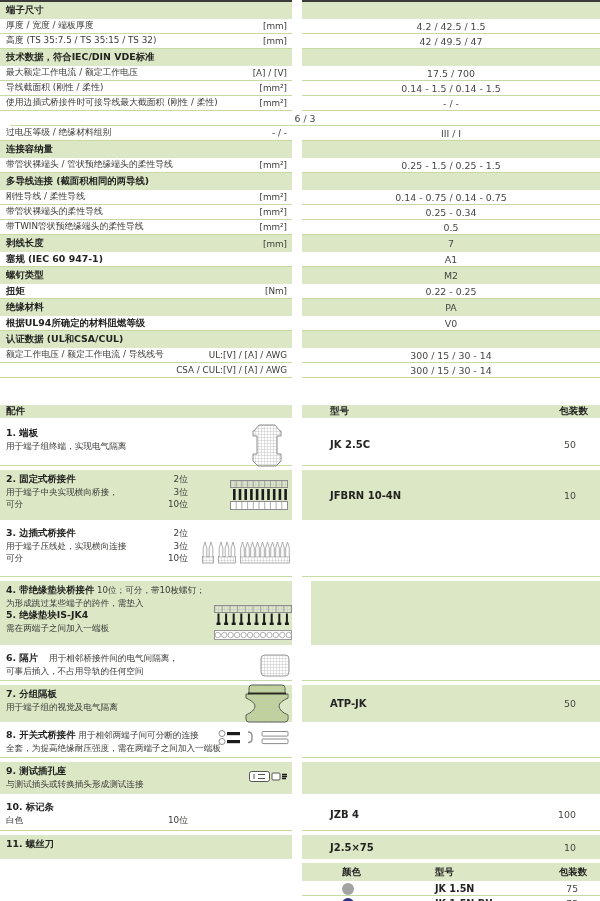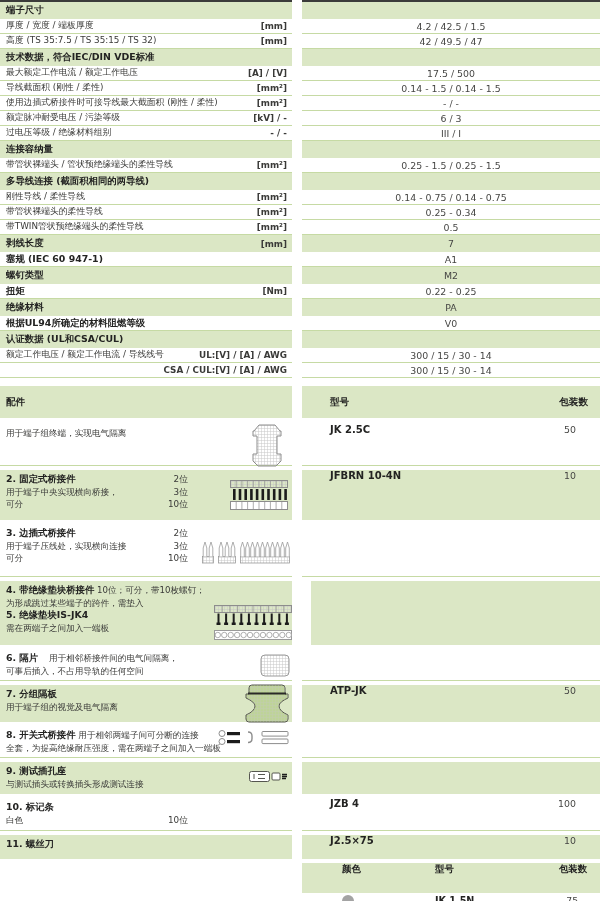--- a/index.html
+++ b/index.html
@@ -20,45 +20,45 @@
   
   .srow{display:flex;height:15px;}
   .srow.h{height:17px;}
   .lc{width:292px;display:flex;justify-content:space-between;align-items:center;padding:0 5px 0 6px;}
   .gut{width:10px;background:#fff;}
   .rc{flex:1;display:flex;justify-content:center;align-items:center;}
   .srow.h .lc,.srow.h .rc{background:var(--g);}
   .srow.r .lc,.srow.r .rc,.srow.b .lc,.srow.b .rc{border-bottom:1px solid var(--ln);}
   .lab{font-size:8.8px;white-space:nowrap;}
   .srow.h .lab,.srow.b .lab{font-weight:bold;font-size:9.4px;color:#232322;}
-  .un{font-size:8.8px;white-space:nowrap;padding-left:4px;font-weight:bold;}
+  .un{font-size:8.8px;white-space:nowrap;padding-left:4px;}
   .val{font-size:9.4px;color:#454543;}
 
   
-  .acc-head{display:flex;height:32px;margin:8px 0 6px;}
+  .acc-head{display:flex;height:32px;margin:8px 0 6px;align-items:flex-end;}
   .acc-head .hl{width:292px;background:var(--g);display:flex;align-items:center;padding-left:6px;font-weight:bold;font-size:9.6px;color:#232322;}
   .acc-head .hr{flex:1;margin-left:10px;background:var(--g);display:flex;align-items:center;font-weight:bold;font-size:9.6px;color:#232322;}
   .acc-head .mh{flex:1;padding-left:28px;}
   .acc-head .qh{padding-right:12px;}
   .acc{display:flex;margin-bottom:4px;}
   .acc-l{width:292px;position:relative;padding:3px 6px 2px;}
-  .acc-r{flex:1;margin-left:10px;display:flex;align-items:flex-start;}
+  .acc-r{flex:1;margin-left:10px;display:flex;align-items:center;}
   .acc.gb .acc-l,.acc.gb .acc-r{background:var(--g);}
   .acc.wb .acc-l,.acc.wb .acc-r{border-bottom:1px solid var(--ln);}
   .acc-r .mdl{flex:1;padding-left:28px;font-weight:bold;font-size:10px;color:#232322;}
   .acc-r .qty{padding-right:24px;font-size:9.4px;color:#454543;}
   .al{display:flex;align-items:baseline;line-height:12.5px;}
   .al .bt{font-weight:bold;font-size:9.4px;color:#232322;white-space:pre;}
   .al .nt{font-size:8.6px;white-space:pre;}
   .al .ps{margin-left:auto;margin-right:98px;font-size:8.8px;}
   .ico{position:absolute;line-height:0;}
 
   
   .ctab{margin-left:302px;width:298px;margin-top:3px;}
-  .ct-h{display:flex;background:var(--g);height:30px;font-weight:bold;font-size:9.4px;color:#232322;}
+  .ct-h{display:flex;background:var(--g);height:18px;align-items:center;font-weight:bold;font-size:9.4px;color:#232322;}
   .ct-c1{width:133px;padding-left:40px;}
   .ct-c2{flex:1;}
   .ct-c3{padding-right:13px;}
   .ct-r{display:flex;height:15px;align-items:center;border-bottom:1px solid var(--ln);}
   .ct-r .ct-c2{font-weight:bold;font-size:9.6px;color:#232322;}
   .ct-r .ct-c3{padding-right:22px;font-size:9.2px;color:#454543;}
   .dot{width:12px;height:12px;border-radius:50%;display:inline-block;vertical-align:middle;}
 </style>
 </head>
 <body>
@@ -111,21 +111,21 @@
           <span class="val"></span>
         </div>
       </div>
       <div class="srow r">
         <div class="lc">
           <span class="lab">最大额定工作电流 / 额定工作电压</span>
           <span class="un">[A] / [V]</span>
         </div>
         <div class="gut"></div>
         <div class="rc">
-          <span class="val">17.5 / 500</span>
+          <span class="val">17.5 / 700</span>
         </div>
       </div>
       <div class="srow r">
         <div class="lc">
           <span class="lab">导线截面积 (刚性 / 柔性)</span>
           <span class="un">[mm²]</span>
         </div>
         <div class="gut"></div>
         <div class="rc">
           <span class="val">0.14 - 1.5 / 0.14 - 1.5</span>
@@ -135,24 +135,20 @@
         <div class="lc">
           <span class="lab">使用边插式桥接件时可接导线最大截面积 (刚性 / 柔性)</span>
           <span class="un">[mm²]</span>
         </div>
         <div class="gut"></div>
         <div class="rc">
           <span class="val">- / -</span>
         </div>
       </div>
       <div class="srow r">
-        <div class="lc">
-          <span class="lab">额定脉冲耐受电压 / 污染等级</span>
-          <span class="un">[kV] / -</span>
-        </div>
         <div class="gut"></div>
         <div class="rc">
           <span class="val">6 / 3</span>
         </div>
       </div>
       <div class="srow r">
         <div class="lc">
           <span class="lab">过电压等级 / 绝缘材料组别</span>
           <span class="un">- / -</span>
         </div>
@@ -317,20 +313,23 @@
     <div class="hl">配件</div>
     <div class="hr">
       <span class="mh">型号</span>
       <span class="qh">包装数</span>
     </div>
   </div>
 
   <div id="acc-list">
       <div class="acc wb" style="min-height: 42px;">
         <div class="acc-l">
+          <div class="al">
+            <span class="bt">1. 端板</span>
+          </div>
           <div class="al">
             <span class="nt">用于端子组终端，实现电气隔离</span>
           </div>
           <span class="ico" style="right:6px;top:0px"><svg width="38" height="43">
               <defs>
                 <pattern id="hp0" width="3" height="3" patternUnits="userSpaceOnUse">
                   <path d="M0 1.5 H3 M1.5 0 V3" stroke="#c6c6c6" stroke-width="0.5"></path>
                 </pattern>
               </defs>
               <path d="M11 1 H27 L32 7 H33 V12 H29 V30 H33 V37 L28 42 H10 L5 37 V30 H9 V12 H5 V7 H6 Z" fill="url(#hp0)" stroke="#8d8d8d" stroke-width="1"></path>

